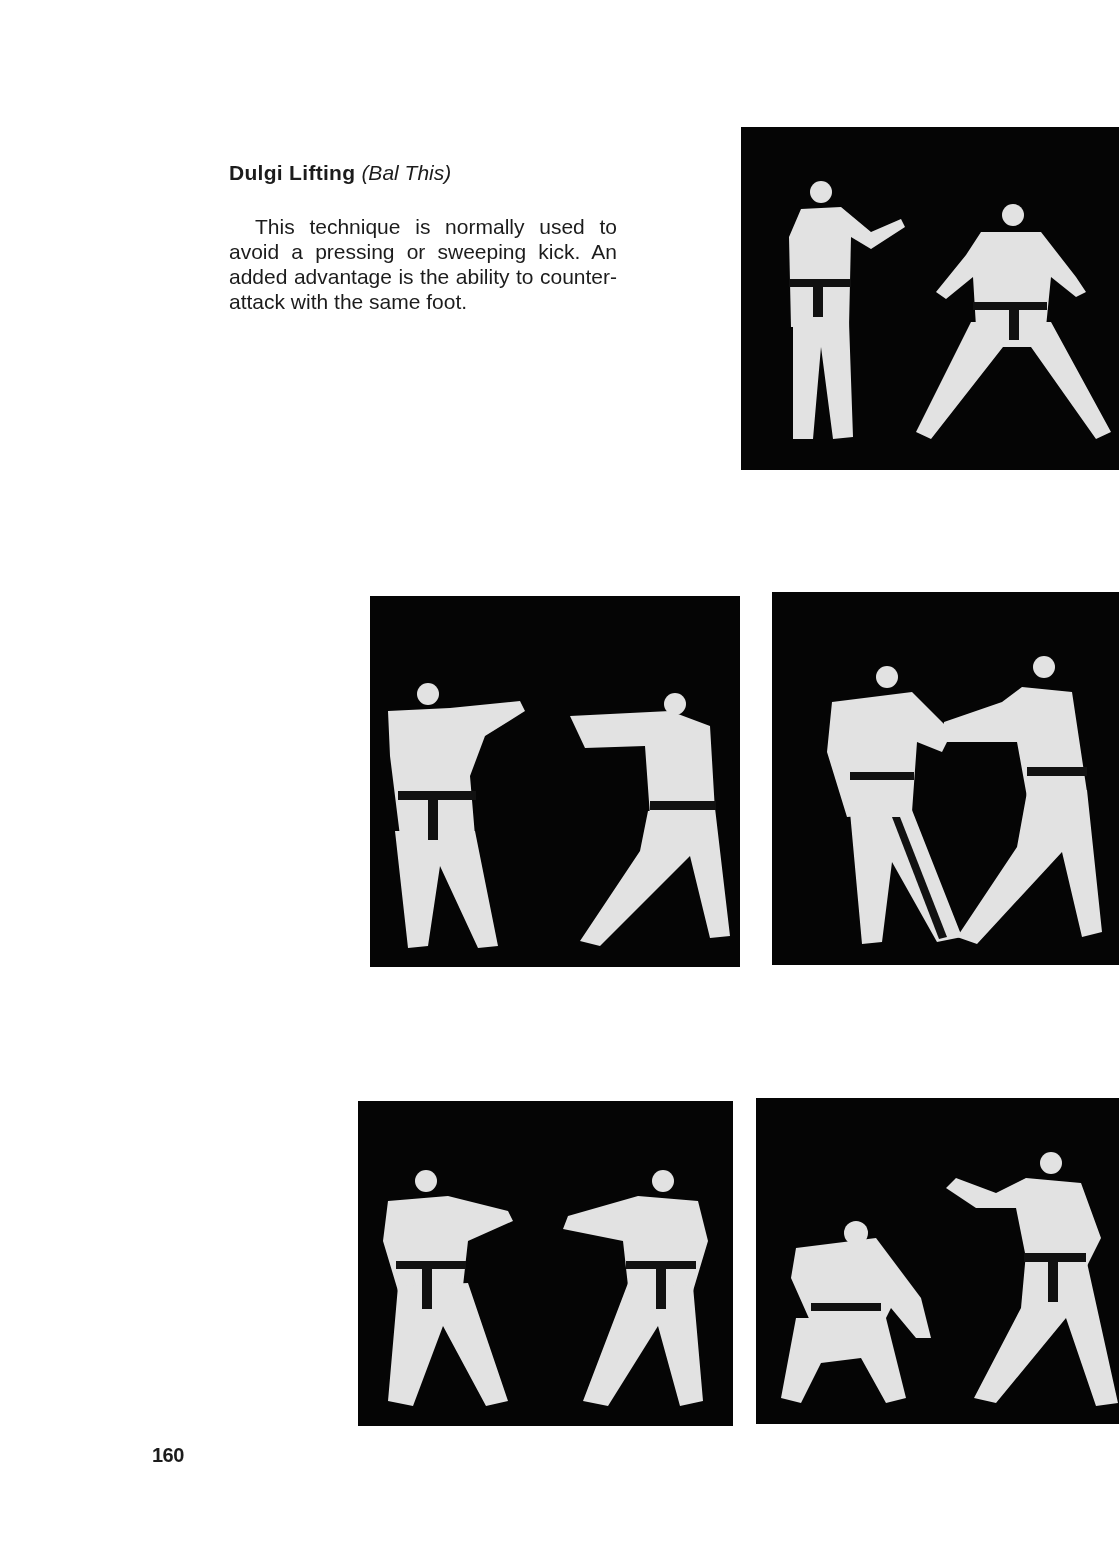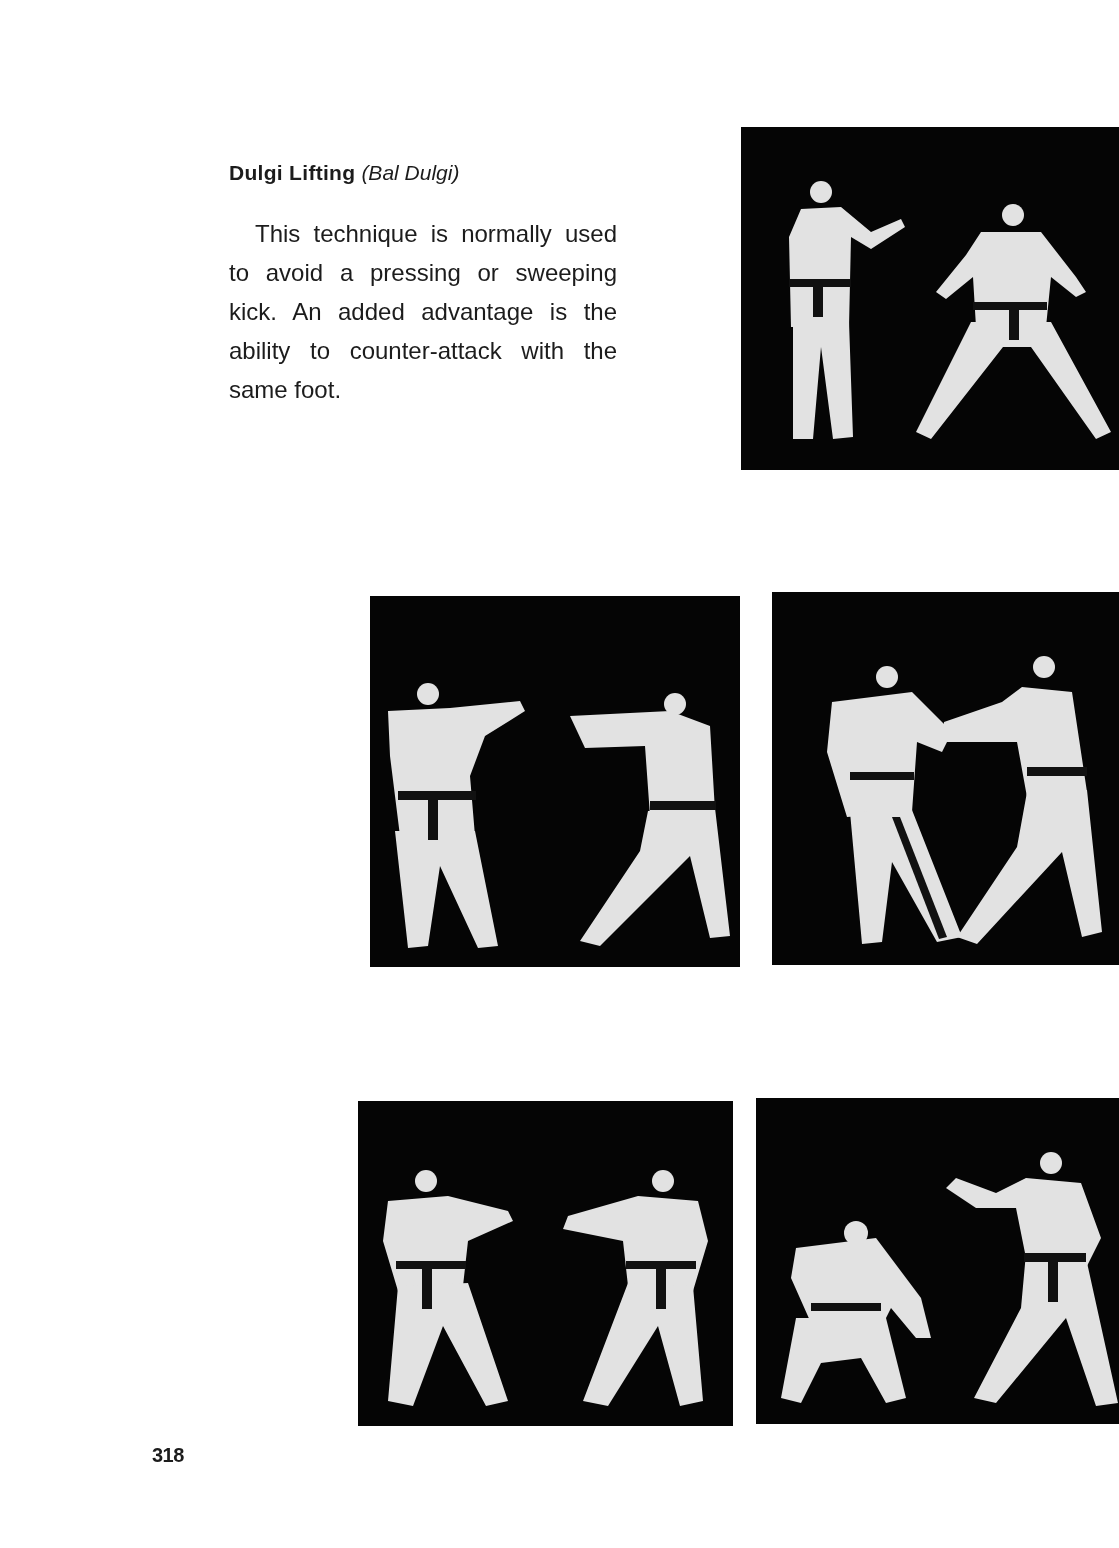--- a/index.html
+++ b/index.html
@@ -9,37 +9,37 @@
       font-family: "Liberation Sans", "DejaVu Sans", sans-serif;
     }
     .heading {
       position: absolute; left: 229px; top: 158px;
       font-size: 21px; line-height: 30px; white-space: nowrap;
     }
     .heading .bold { font-weight: bold; letter-spacing: 0.3px; }
     .heading .ital { font-style: italic; font-weight: normal; margin-left: 6px; }
     .body-text {
       position: absolute; left: 229px; top: 214px; width: 388px;
-      font-size: 24px; line-height: 39px; text-align: justify;
+      font-size: 21px; line-height: 25px; text-align: justify;
       text-indent: 26px; margin: 0;
     }
     .photo {
       position: absolute; background: #050505; overflow: hidden;
     }
     .photo svg { width: 100%; height: 100%; display: block; }
     .page-number {
       position: absolute; left: 152px; top: 1444px;
       font-size: 20px; font-weight: bold; letter-spacing: -0.5px;
     }
   </style>
 </head>
 <body>
 
 <div class="heading">
-  <span class="bold">Dulgi Lifting</span><span class="ital">(Bal Dulgi)</span>
+  <span class="bold">Dulgi Lifting</span><span class="ital">(Bal This)</span>
 </div>
 
 <p class="body-text">This technique is normally used to avoid a pressing or sweeping kick. An added advantage is the ability to counter-attack with the same foot.</p>
 
 <div class="photo" style="left:741px; top:127px; width:378px; height:343px;">
   <svg viewBox="0 0 378 343">
     <g fill="#e2e2e2">
       <circle cx="80" cy="65" r="11"></circle>
       <path d="M60 82 L100 80 L130 105 L160 92 L164 100 L130 122 L110 110 L108 200 L50 200 L48 110 Z"></path>
       <path d="M52 195 L108 195 L112 310 L92 312 L80 220 L72 312 L52 312 Z"></path>
@@ -122,13 +122,13 @@
       <path d="M270 155 L330 160 L362 305 L340 308 L310 220 L240 305 L218 300 L265 210 Z"></path>
     </g>
     <g fill="#111">
       <rect x="268" y="155" width="62" height="9"></rect>
       <rect x="292" y="164" width="10" height="40"></rect>
       <rect x="55" y="205" width="70" height="8"></rect>
     </g>
   </svg>
 </div>
 
-<div class="page-number">318</div>
+<div class="page-number">160</div>
 
 </body></html>

